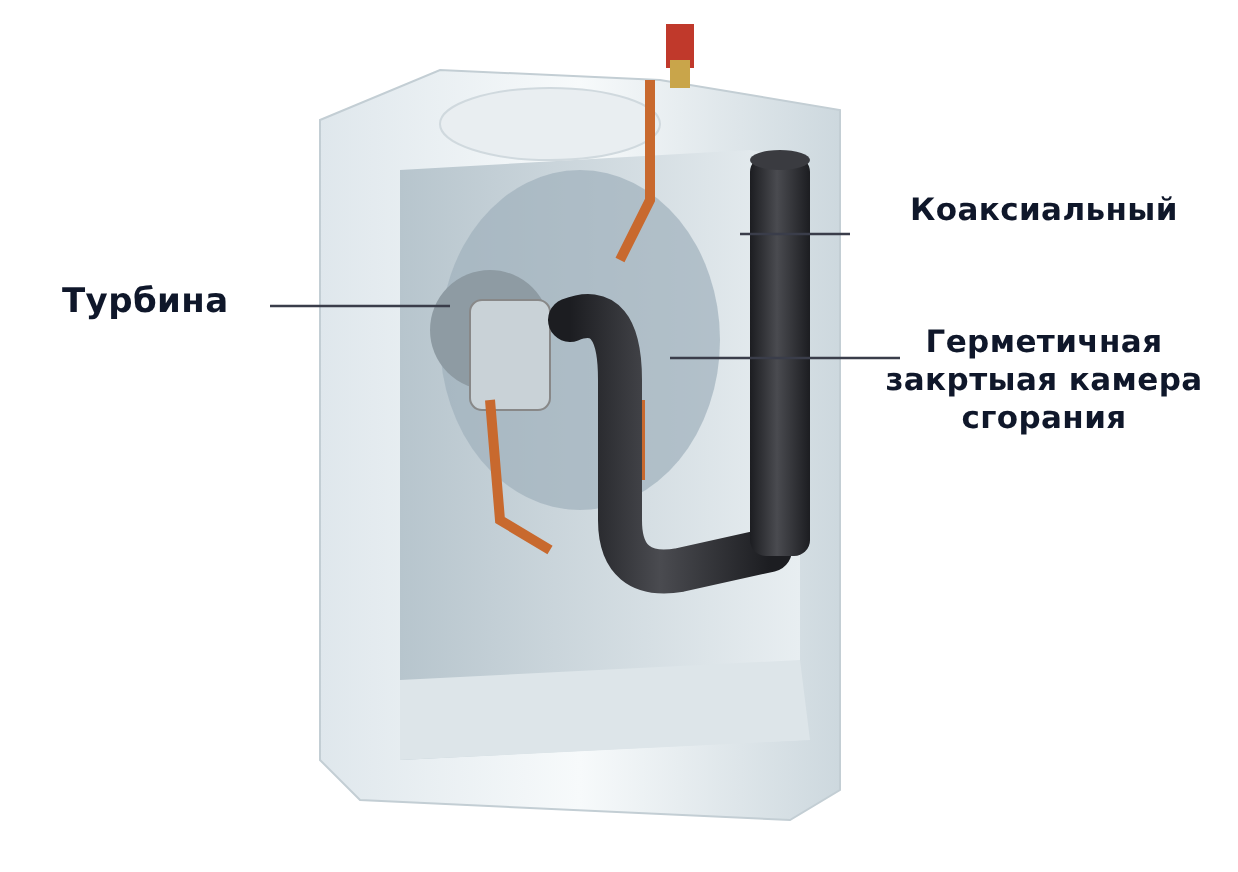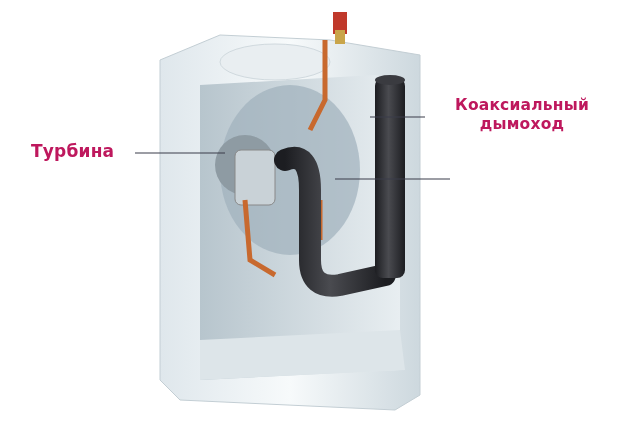--- a/index.html
+++ b/index.html
@@ -1,18 +1,18 @@
 <!DOCTYPE html>
 <html><head>
 <meta charset="utf-8">
 <style>
   html,body{margin:0;padding:0;background:#fff;}
   #stage{position:relative;width:619px;height:436px;overflow:hidden;background:#fff;font-family:"DejaVu Sans",sans-serif;}
   svg{position:absolute;left:0;top:0;}
-  .lbl{position:absolute;color:#be185d;font-weight:bold;font-size:15.5px;line-height:19px;letter-spacing:0.2px;}
+  .lbl{position:absolute;color:#0f172a;font-weight:bold;font-size:15.5px;line-height:19px;letter-spacing:0.2px;}
   .center{text-align:center;}
 </style>
 </head>
 <body>
 
 <div id="stage">
   <svg width="619" height="436" viewBox="0 0 619 436">
     <defs>
       <linearGradient id="cas" x1="0" x2="1">
         <stop offset="0" stop-color="#dfe7ec"></stop>
@@ -64,16 +64,20 @@
       <line x1="135" y1="153" x2="225" y2="153"></line>
       <line x1="370" y1="117" x2="425" y2="117"></line>
       <line x1="335" y1="179" x2="450" y2="179"></line>
     </g>
   </svg>
 
   <div class="lbl" style="left:31px;top:142px;font-size:17px;text-align:right;">Турбина</div>
 
   <div class="lbl center" style="left:432px;top:96px;width:180px;">
     <div>Коаксиальный</div>
-    <div>дымоход</div>
   </div>
 
+  <div class="lbl center" style="left:432px;top:162px;width:180px;">
+    <div>Герметичная</div>
+    <div>закртыая камера</div>
+    <div>сгорания</div>
+  </div>
 </div>
 
 </body></html>

